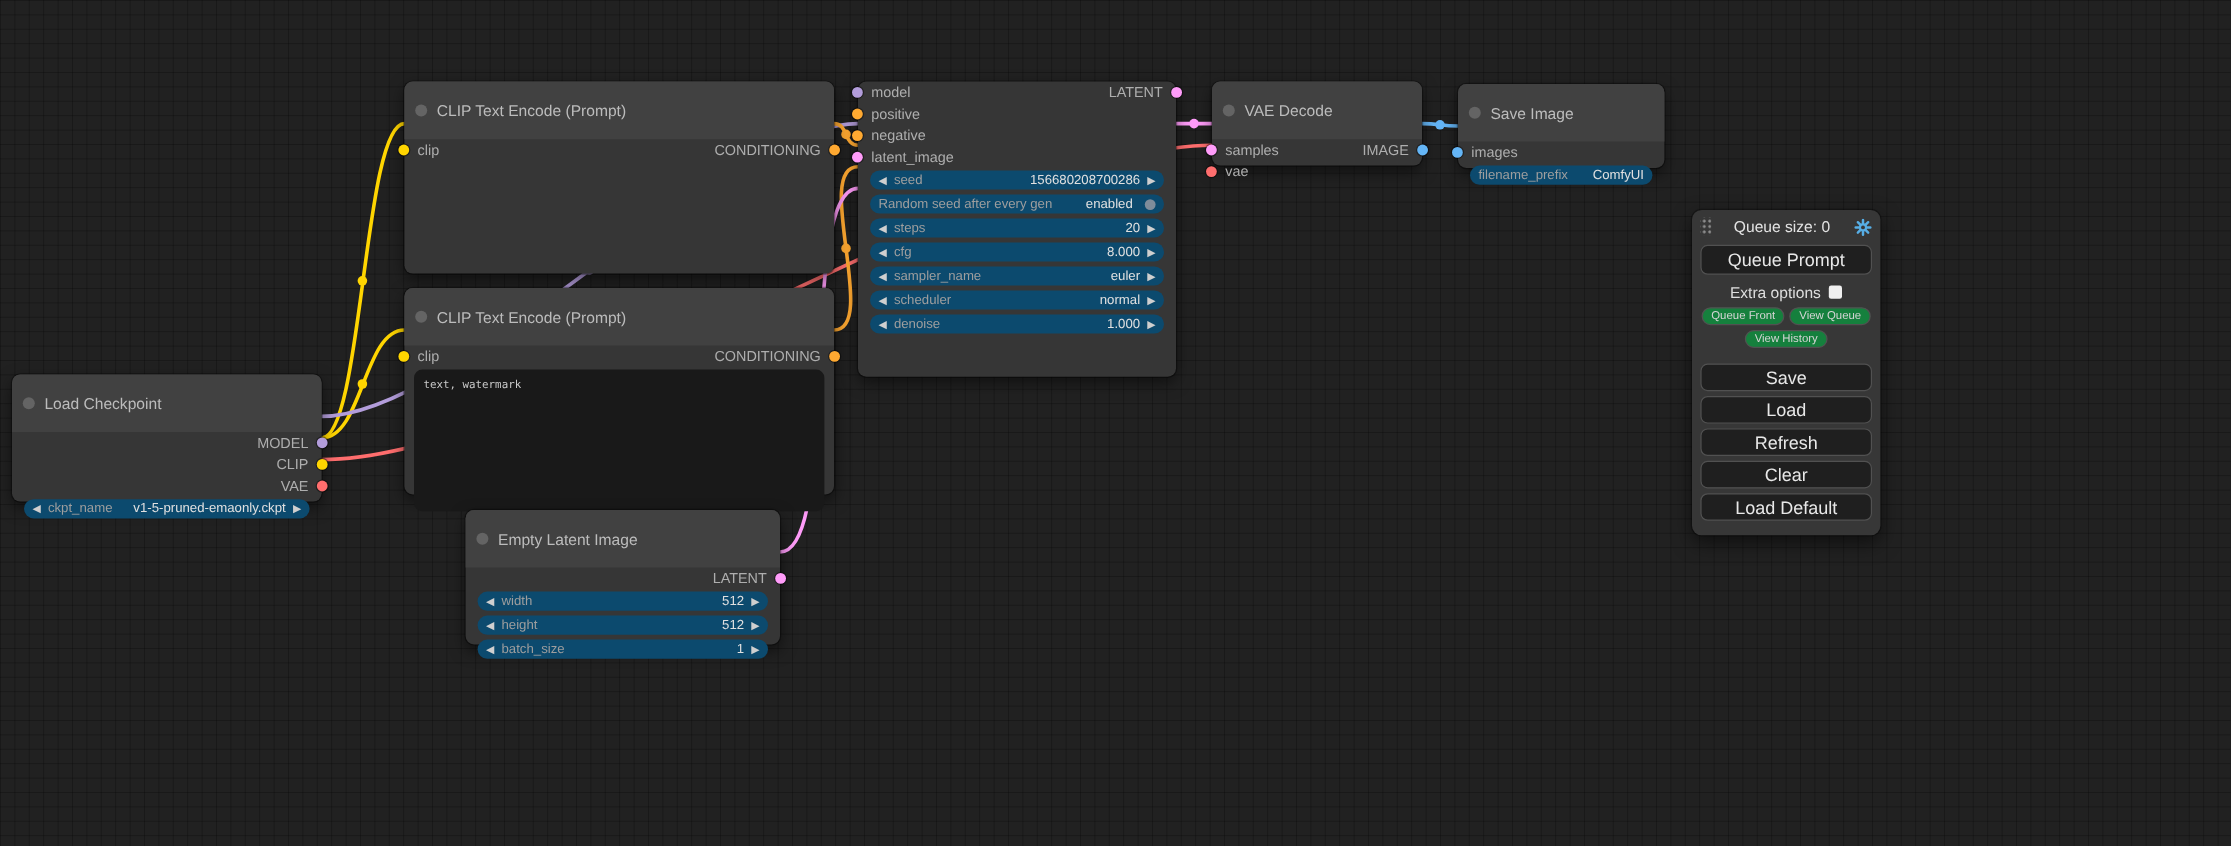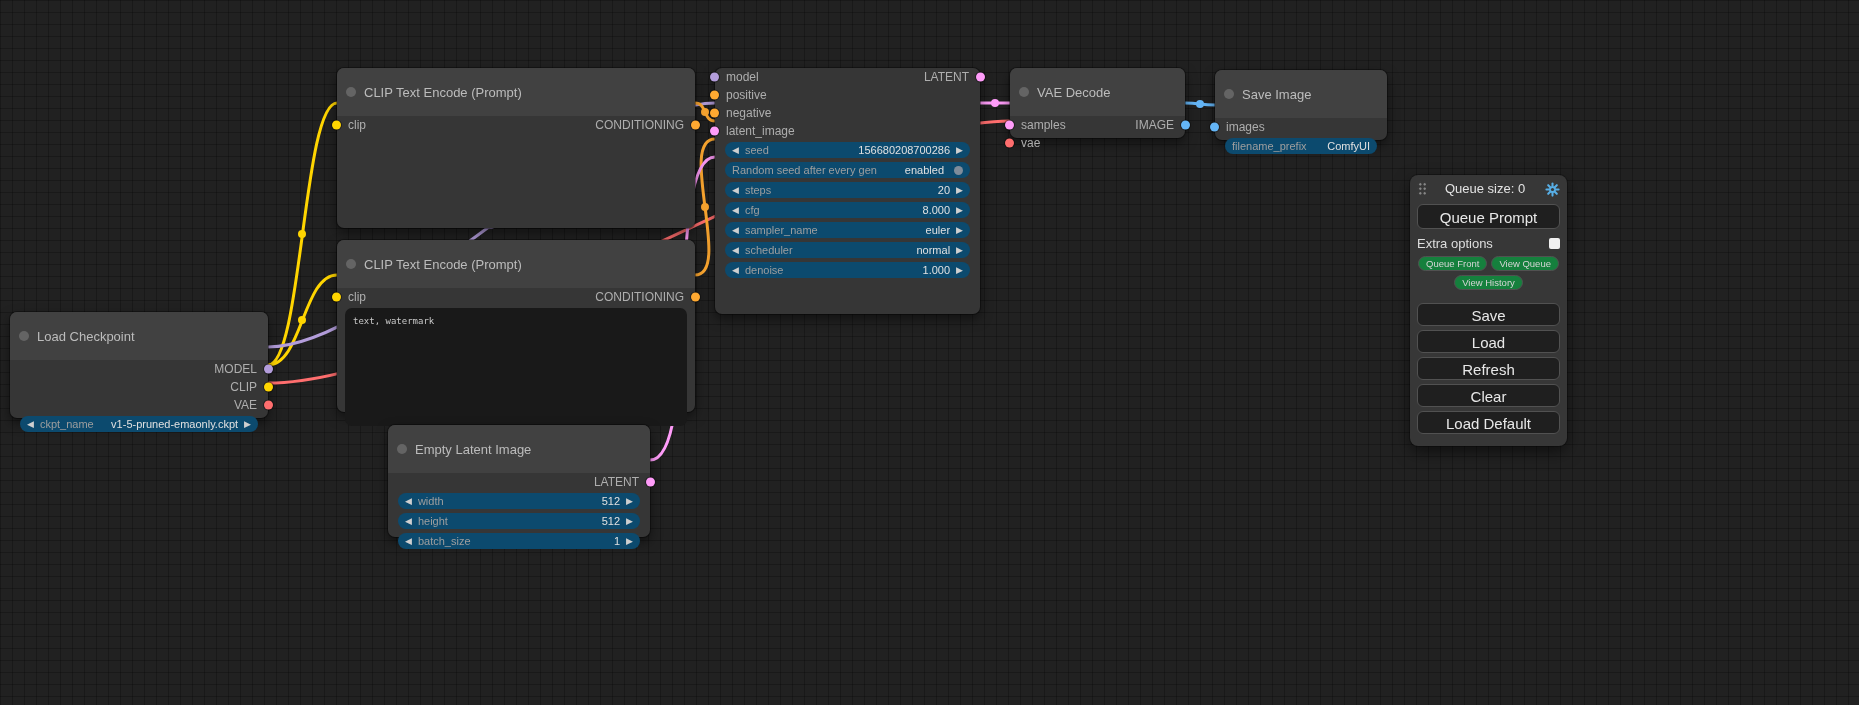--- a/index.html
+++ b/index.html
@@ -65,21 +65,21 @@
   .qp-hd{display:flex;align-items:flex-start;height:18px;margin-bottom:5px;}
   .drag-handle{width:9px;height:15px;cursor:grab;
     background-image:radial-gradient(#8d8d8d 1.1px, transparent 1.3px);
     background-size:4.5px 4.5px;background-position:1px 1px;}
   .queue-size{flex:1;text-align:center;font-size:13px;color:#e3e3e3;}
   .gear-btn{width:16px;height:16px;cursor:pointer;display:flex;align-items:center;justify-content:center;}
   .btn{display:block;width:100%;box-sizing:border-box;background:#1f1f1f;border:1px solid #515151;
        border-radius:6px;color:#e8e8e8;text-align:center;cursor:pointer;font-family:"Liberation Sans",sans-serif;}
   .btn-queue{height:25px;line-height:23px;font-size:15px;margin-bottom:7px;}
   .btn-large{height:23px;line-height:21px;font-size:15px;margin-bottom:4px;}
-  .extra-options{display:flex;align-items:center;justify-content:space-between;gap:7px;font-size:13px;
+  .extra-options{display:flex;align-items:center;justify-content:center;gap:7px;font-size:13px;
                  color:#dedede;margin-bottom:5px;}
   .checkbox{width:11px;height:11px;background:#f0f0f0;border-radius:2px;cursor:pointer;}
   .small-row{display:flex;gap:4px;justify-content:center;margin-bottom:4px;}
   .btn-small{display:inline-block;width:auto;font-size:9.5px;padding:1px 7px;border-radius:9px;
              background:#15803d;border:1px solid #515151;color:#d5d5d5;line-height:11px;}
   .gap{height:9px;}
 </style>
 </head>
 <body>
 

